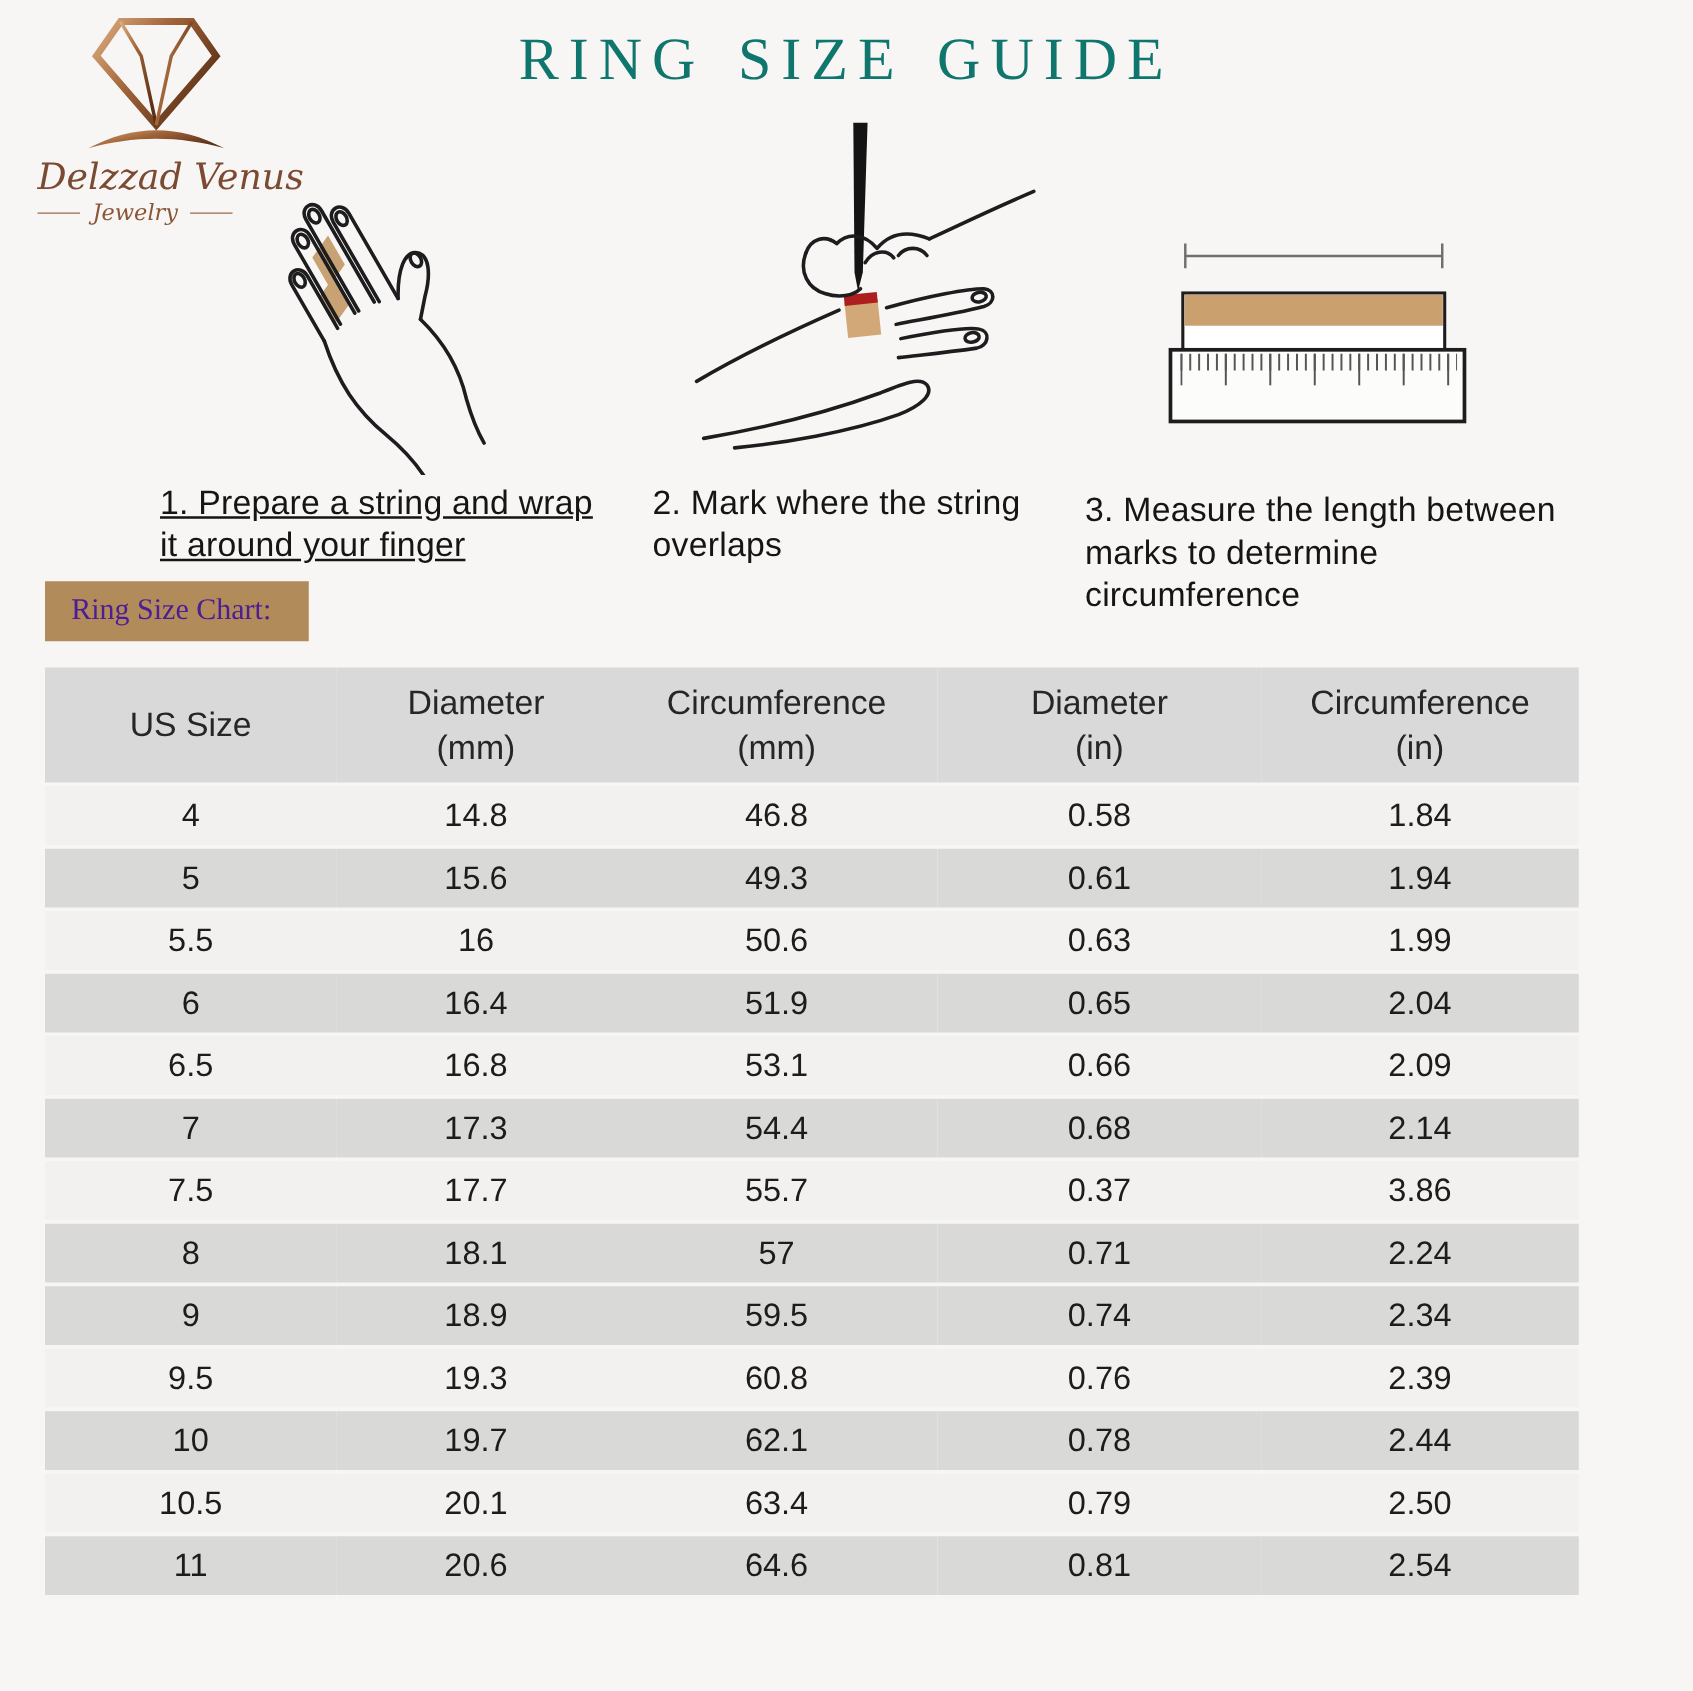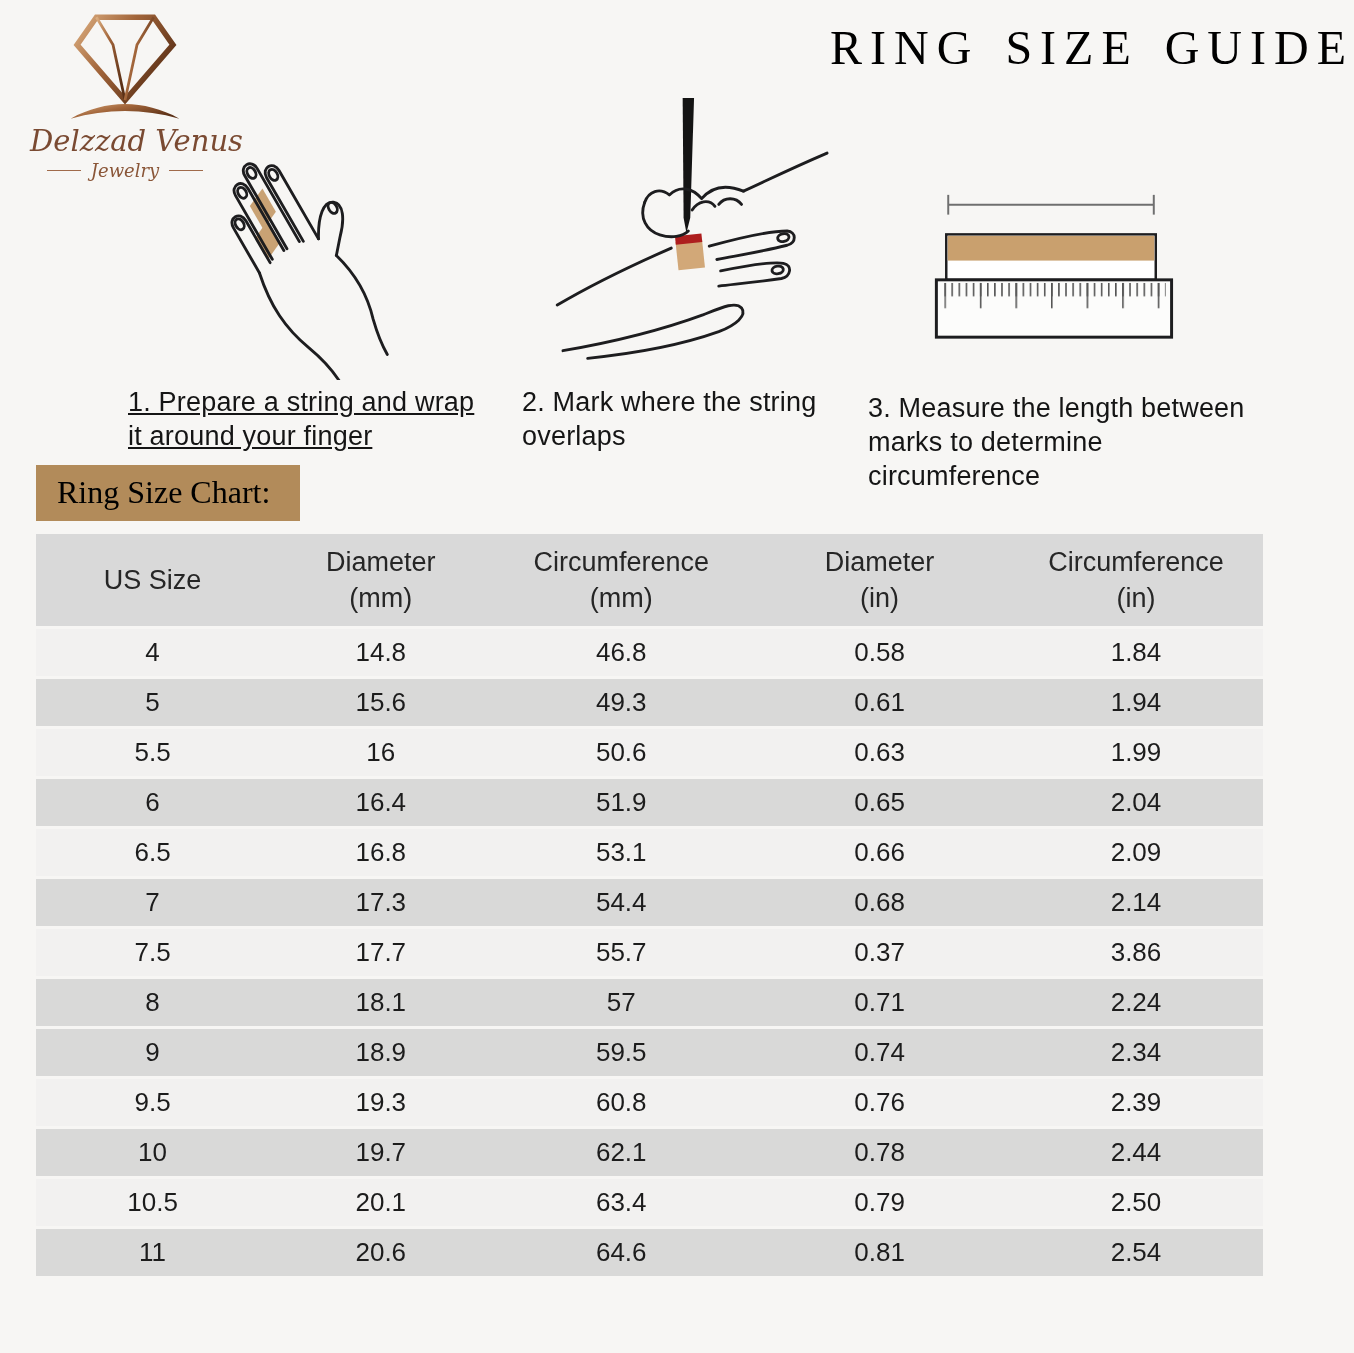--- a/index.html
+++ b/index.html
@@ -11,52 +11,52 @@
   }
   .abs{position:absolute;}
 
   
   .logo{left:30px;top:8px;width:190px;text-align:center;}
   .logo svg{display:block;margin:0 auto;}
   .brand-name{
     font-family:"DejaVu Serif", serif;font-style:italic;
     font-size:29px;color:#7a4a32;line-height:1.05;white-space:nowrap;
   }
-  .brand-tagline-row{display:flex;align-items:center;justify-content:center;gap:10px;margin-top:4px;}
+  .brand-tagline-row{display:flex;align-items:center;gap:10px;margin-top:4px;}
   .brand-rule{width:34px;height:0;border-top:1.5px solid #a06a4a;}
   .brand-tagline{
     font-family:"DejaVu Serif", serif;font-style:italic;
     font-size:18px;color:#8a5638;
   }
 
   
   .main-title{
-    left:0;right:0;top:20px;text-align:right;
+    left:0;right:0;top:20px;text-align:center;
     font-family:"Liberation Serif", serif;font-weight:400;
-    font-size:48px;letter-spacing:8px;word-spacing:6px;color:#000000;
+    font-size:48px;letter-spacing:8px;word-spacing:6px;color:#0f766e;
   }
 
   
   .illus{pointer-events:none;}
   .illus svg{display:block;}
 
   .caption{
     font-size:27px;line-height:1.25;color:#151515;
     letter-spacing:0.2px;
   }
   .caption-1{left:128px;top:386px;width:360px;text-decoration:underline;}
   .caption-2{left:522px;top:386px;width:330px;}
   .caption-3{left:868px;top:392px;width:410px;}
 
   
   .chart-badge{
     left:36px;top:465px;
-    background:#b28b5a;color:#000000;
+    background:#b28b5a;color:#4c1d95;
     font-family:"Liberation Serif", serif;
-    font-size:32px;line-height:1;
+    font-size:24px;line-height:1;
     padding:11px 30px 13px 21px;
   }
 
   
   table.size-table{
     position:absolute;left:36px;top:531px;width:1227px;
     border-collapse:separate;border-spacing:0 3px;
     table-layout:fixed;
   }
   table.size-table th{

